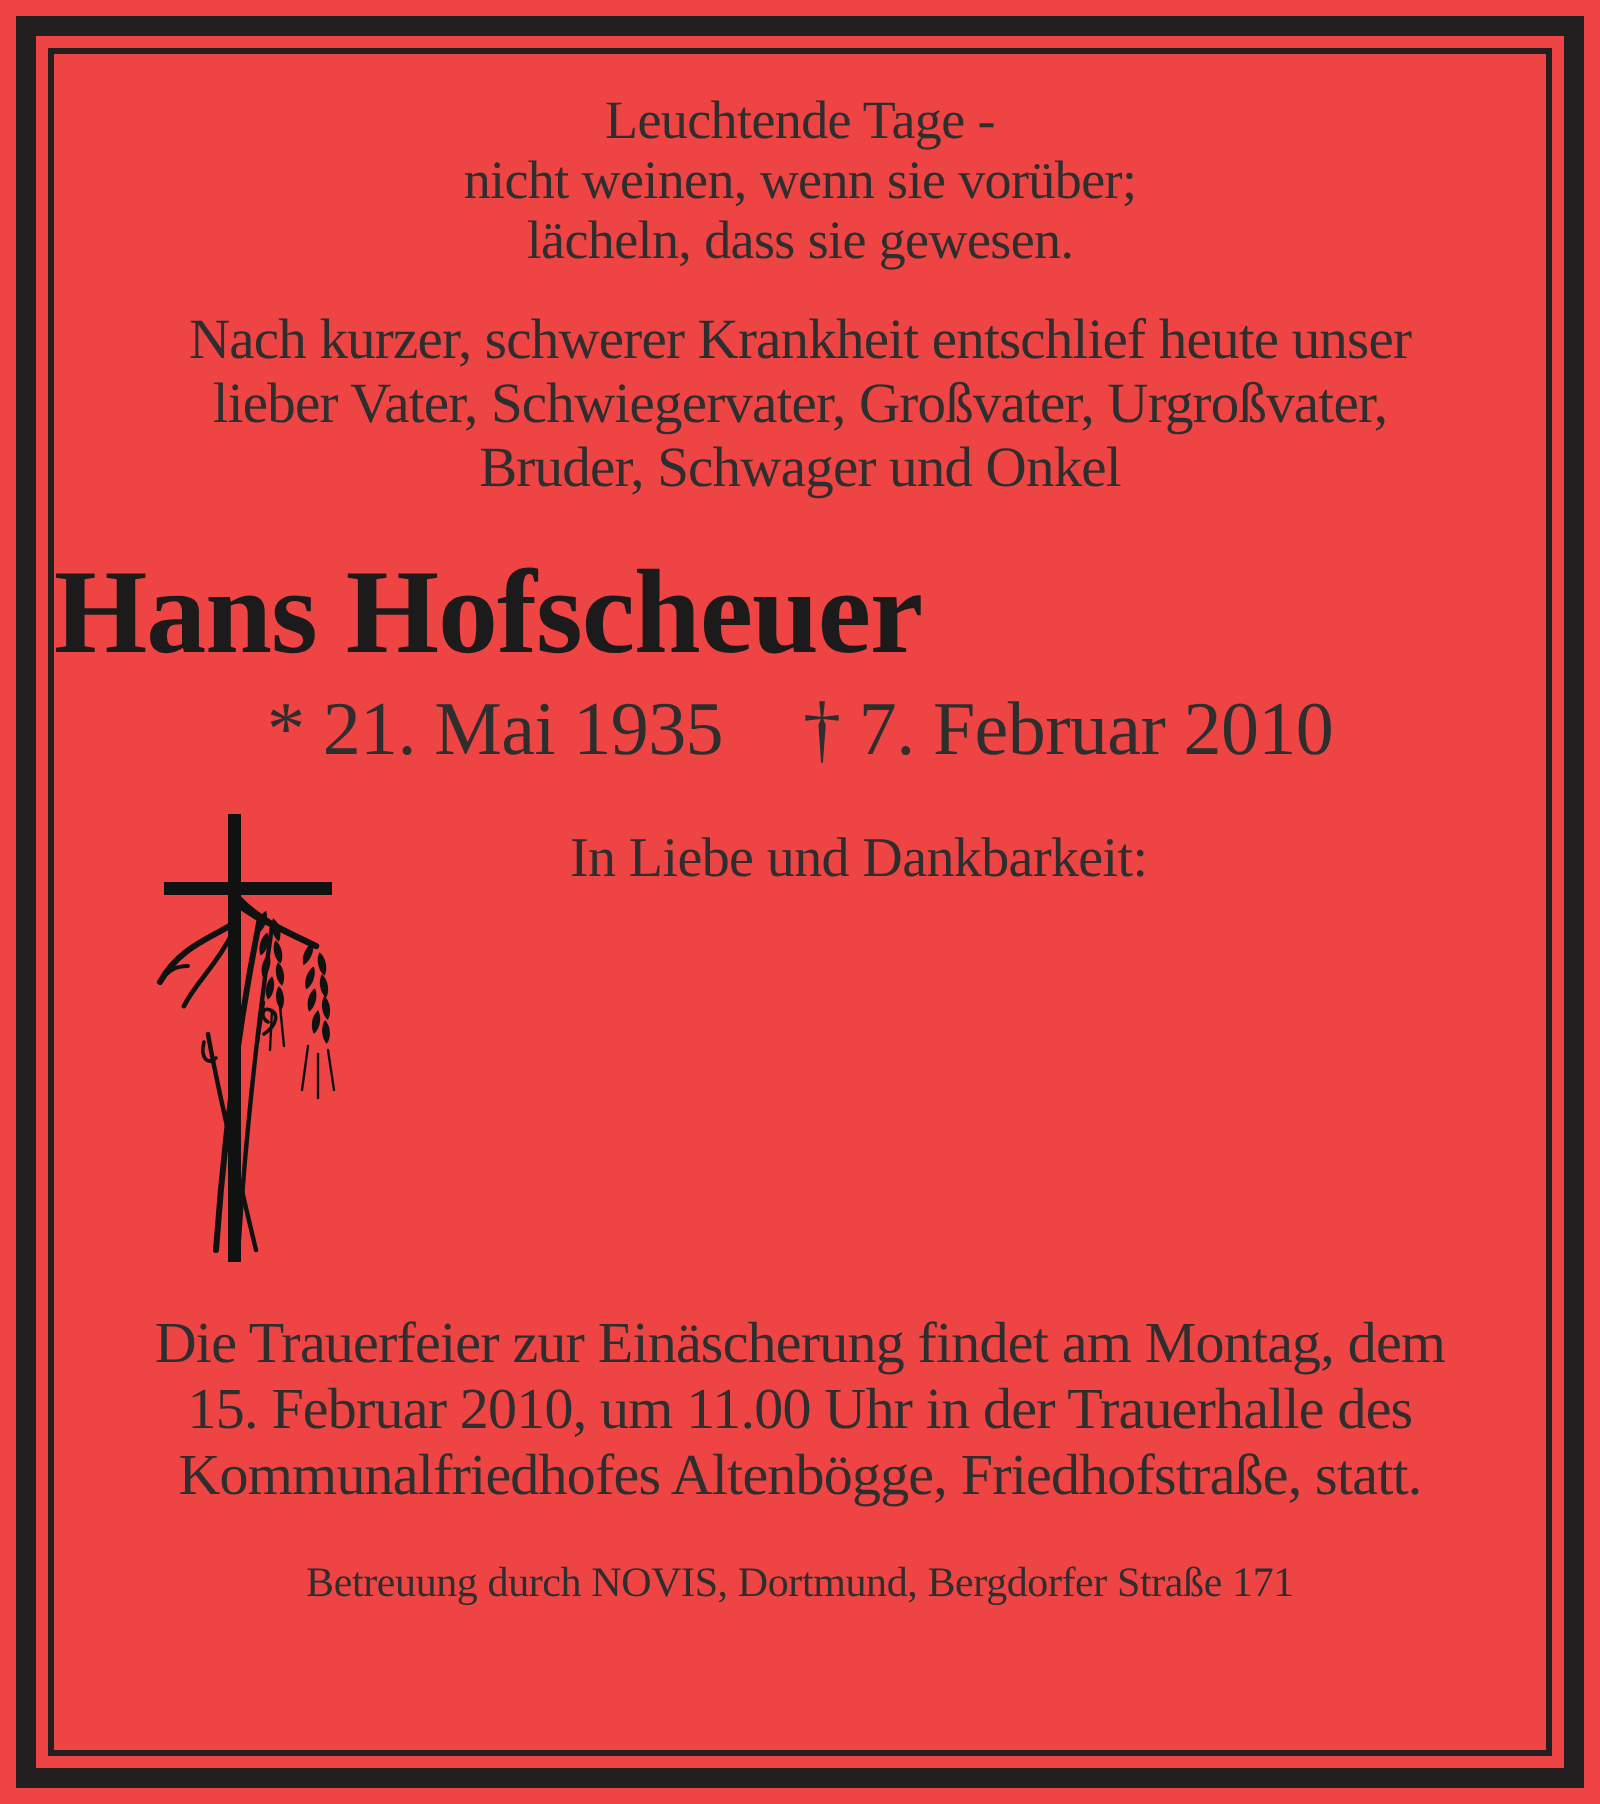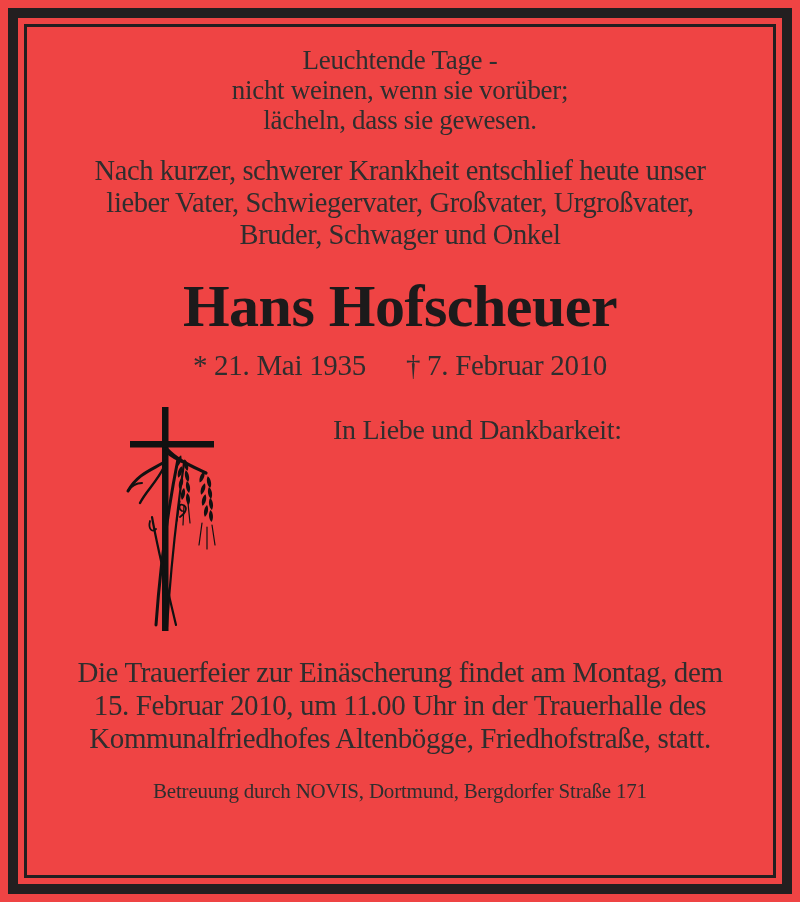--- a/index.html
+++ b/index.html
@@ -45,42 +45,40 @@
     letter-spacing: -0.3px;
   }
   .announcement {
     text-align: center;
     font-size: 28.5px;
     line-height: 32px;
     letter-spacing: -0.4px;
     margin-top: 20px;
   }
   .deceased-name {
-    text-align: center;
     font-size: 60px;
     line-height: 68px;
     font-weight: bold;
     color: #1c1a1b;
     letter-spacing: -0.5px;
     margin-top: 21px;
   }
   .dates-row {
     display: flex;
     justify-content: center;
     gap: 40px;
-    font-size: 29px;
+    font-size: 38px;
     line-height: 35px;
     letter-spacing: -0.3px;
     margin-top: 8px;
   }
   .middle-section {
     position: relative;
     height: 231px;
     margin-top: 16px;
-    margin-left: 48px;
   }
   .illustration {
     position: absolute;
     left: 47px;
     top: 0;
     width: 140px;
     height: 240px;
   }
   .condolence {
     margin-left: 258px;

